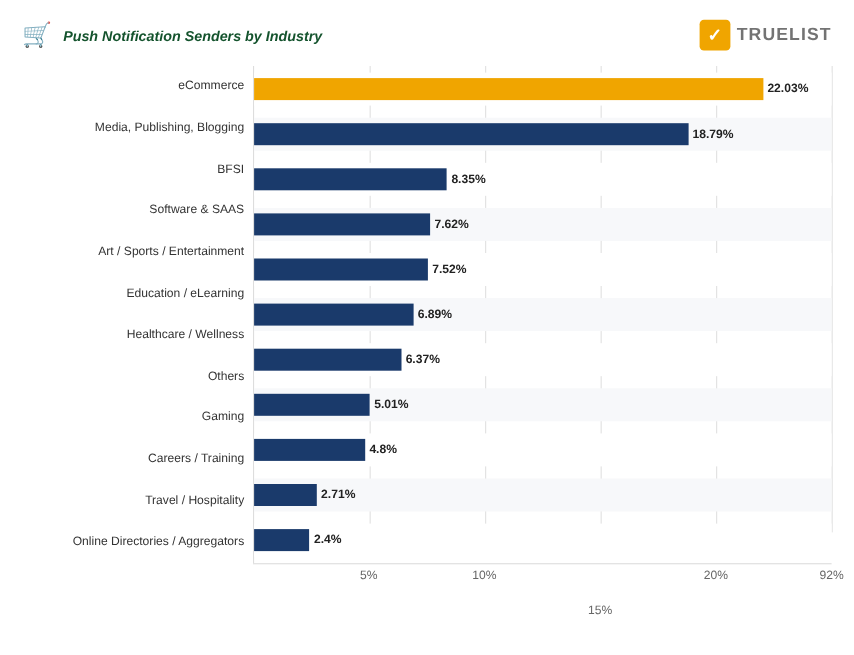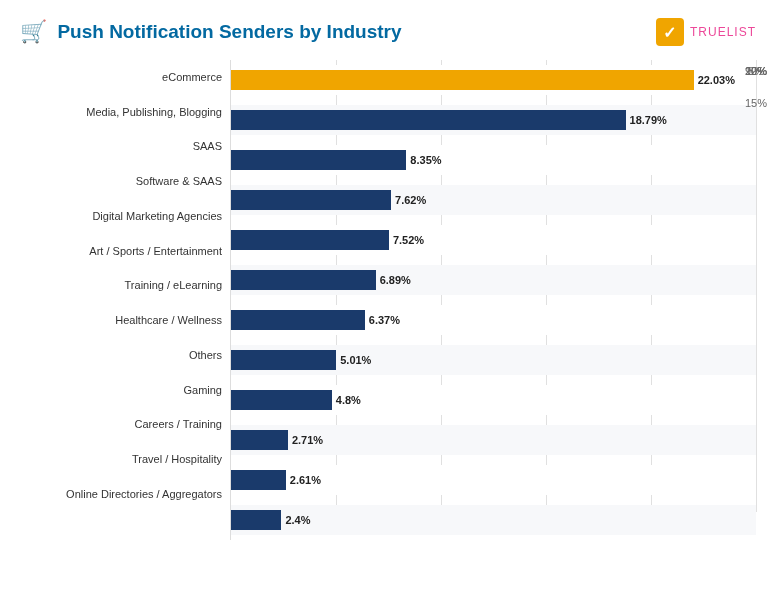--- a/index.html
+++ b/index.html
@@ -26,45 +26,46 @@
     .title-area {
       display: flex;
       align-items: center;
       gap: 10px;
     }
     .cart-icon {
       font-size: 22px;
       color: #1a3a6b;
     }
     .chart-title {
-      font-size: 19px;
+      font-size: 13px;
       font-weight: 700;
-      color: #0369a1;
+      color: #14532d;
+      font-style: italic;
     }
     .logo-area {
       display: flex;
       align-items: center;
       gap: 6px;
     }
     .logo-check {
       background: #f0a500;
       width: 28px;
       height: 28px;
       border-radius: 4px;
       display: flex;
       align-items: center;
       justify-content: center;
       color: #fff;
       font-weight: bold;
       font-size: 16px;
     }
     .logo-text {
-      font-size: 12px;
-      font-weight: 400;
-      color: #ec4899;
+      font-size: 16px;
+      font-weight: 700;
+      color: #737373;
       letter-spacing: 1px;
     }
     .chart-area {
       display: flex;
       flex-direction: row;
       width: 100%;
       height: 480px;
     }
     .y-labels {
       display: flex;
@@ -82,21 +83,21 @@
       color: #333;
       line-height: 1.2;
       display: flex;
       align-items: center;
       justify-content: flex-end;
       height: 30px;
     }
     .bars-section {
       flex: 1;
       display: flex;
-      flex-direction: row;
+      flex-direction: column;
       position: relative;
     }
     .bars-wrapper {
       flex: 1;
       display: flex;
       flex-direction: column;
       justify-content: space-around;
       position: relative;
       border-left: 1px solid #ddd;
     }
@@ -176,25 +177,24 @@
     <div class="logo-area">
       <div class="logo-check">✓</div>
       <span class="logo-text">TRUELIST</span>
     </div>
   </div>
 
   <div class="chart-area">
     <div class="y-labels" id="y-labels">
         <div class="y-label">eCommerce</div>
         <div class="y-label">Media, Publishing, Blogging</div>
-        <div class="y-label">SAAS</div>
+        <div class="y-label">BFSI</div>
         <div class="y-label">Software &amp; SAAS</div>
-        <div class="y-label">Digital Marketing Agencies</div>
         <div class="y-label">Art / Sports / Entertainment</div>
-        <div class="y-label">Training / eLearning</div>
+        <div class="y-label">Education / eLearning</div>
         <div class="y-label">Healthcare / Wellness</div>
         <div class="y-label">Others</div>
         <div class="y-label">Gaming</div>
         <div class="y-label">Careers / Training</div>
         <div class="y-label">Travel / Hospitality</div>
         <div class="y-label">Online Directories / Aggregators</div>
       </div>
     <div class="bars-section">
       <div class="bars-wrapper" id="bars-wrapper">
         <div class="grid-lines" id="grid-lines">
@@ -238,24 +238,20 @@
           </div>
           <div class="bar-row">
             <div class="bar" style="width: 19.2%; background-color: rgb(26, 58, 107);"></div>
             <div class="bar-label">4.8%</div>
           </div>
           <div class="bar-row">
             <div class="bar" style="width: 10.84%; background-color: rgb(26, 58, 107);"></div>
             <div class="bar-label">2.71%</div>
           </div>
           <div class="bar-row">
-            <div class="bar" style="width: 10.44%; background-color: rgb(26, 58, 107);"></div>
-            <div class="bar-label">2.61%</div>
-          </div>
-          <div class="bar-row">
             <div class="bar" style="width: 9.6%; background-color: rgb(26, 58, 107);"></div>
             <div class="bar-label">2.4%</div>
           </div>
         </div>
       <div class="x-axis" id="x-axis">
           <span class="x-tick" style="left: 20%;">5%</span>
           <span class="x-tick" style="left: 40%;">10%</span>
           <span class="x-tick" style="left: 60%; margin-top: 32px;">15%</span>
           <span class="x-tick" style="left: 80%;">20%</span>
           <span class="x-tick" style="left: 100%;">92%</span>

